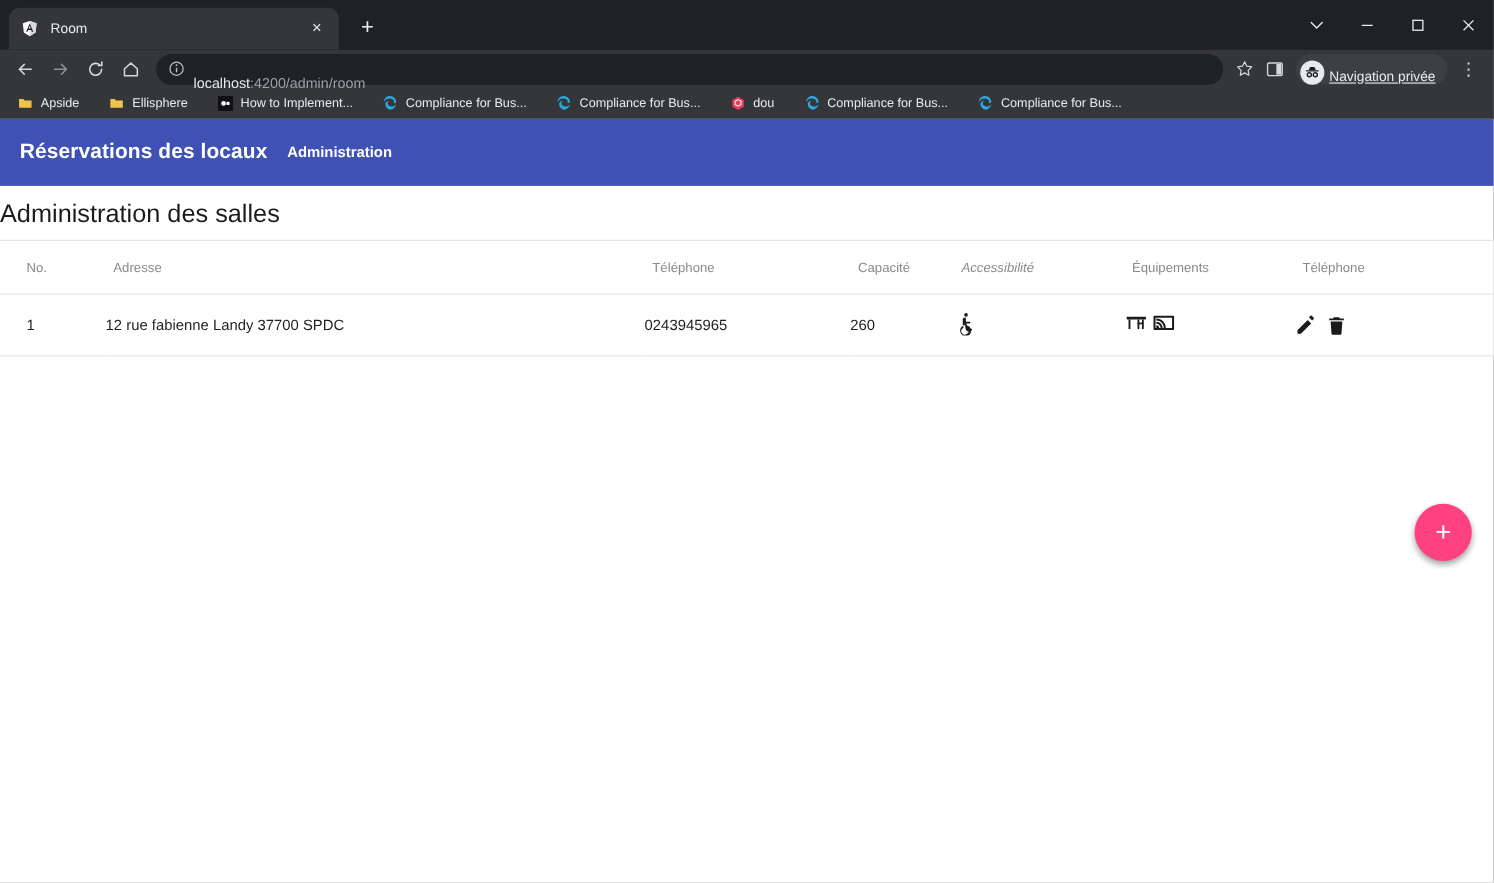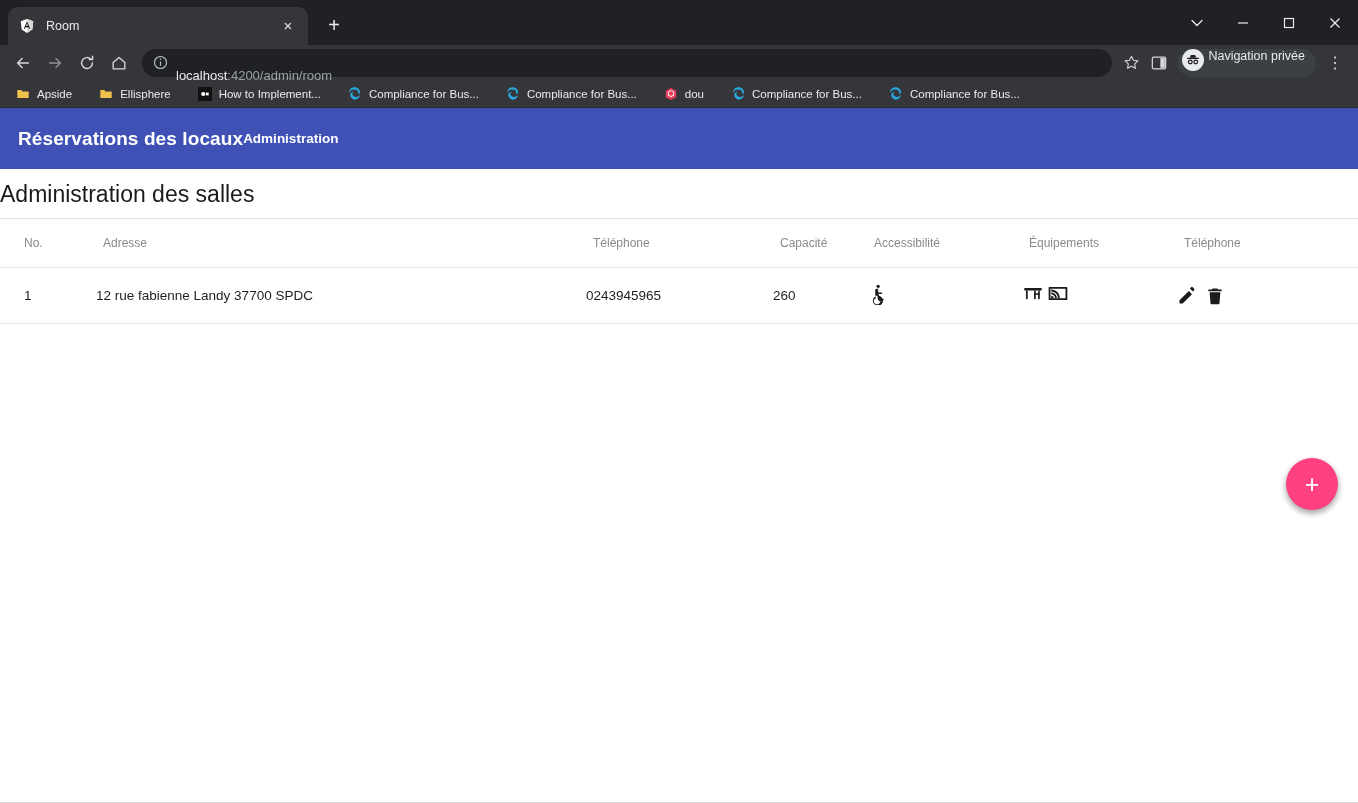--- a/index.html
+++ b/index.html
@@ -54,40 +54,40 @@
   .omnibox {
     flex:1; height:28px; background:#202124; border-radius:14px; display:flex; align-items:center;
     margin:0 6px; padding:0 8px; min-width:0;
   }
   .omni-info { width:20px; height:20px; flex:0 0 20px; display:flex; align-items:center; justify-content:center; color:#bdc1c6; }
   .omni-url { font-size:13px; color:#9aa0a6; white-space:nowrap; overflow:hidden; margin-left:6px;margin-top:26px; }
   .omni-url b { color:#e8eaed; font-weight:normal; }
   .omni-star { width:22px; height:22px; flex:0 0 22px; display:flex; align-items:center; justify-content:center; color:#d6d8db; }
   .tb-right { display:flex; align-items:center; gap:4px; }
   .profile-pill {
-    height:28px; display:flex; align-items:flex-start; gap:4px; background:#3c4043; border-radius:14px;
-    padding:0 11px 0 4px; color:#e8eaed; font-size:12.5px;
+    height:28px; display:flex; align-items:flex-end; gap:4px; background:#3c4043; border-radius:14px;
+    padding:0 11px 0 4px; color:#e8eaed; font-size:12.5px;text-decoration:underline;
   }
   .incognito-av { width:22px; height:22px; border-radius:50%; background:#e8eaed; display:flex; align-items:center; justify-content:center; }
 
   .bookmarks {
     height:28px; background:#35363a; display:flex; align-items:center; padding:0 8px; gap:12px;
     border-bottom:1px solid #2b2c2f;
   }
   .bm {
     display:flex; align-items:center; gap:6px; padding:3px 7px; border-radius:4px;
     color:#e8eaed; font-size:11.5px; white-space:nowrap;
   }
   .bm-ico { width:16px; height:16px; flex:0 0 16px; display:flex; align-items:center; justify-content:center; }
 
   
   .viewport { flex:1; background:#ffffff; position:relative; overflow:hidden; }
 
   .app-bar {
-    height:61px; background:#3f51b5; display:flex; align-items:center; padding:0 18px; 
+    height:61px; background:#3f51b5; display:flex; align-items:center; padding:0 18px; gap:18px;
   }
   .app-title { color:#ffffff; font-size:19px; font-weight:bold; letter-spacing:.1px; }
   .app-link { color:#ffffff; font-size:13.5px; font-weight:bold;text-align:center; }
 
   .page-title {
     font-size:23px; color:#1b1b1b; font-weight:normal; padding:12px 0 10px 0; margin-left:0px;
   }
 
   .table-card { background:#fff; }
   table { width:100%; border-collapse:collapse; table-layout:fixed; }
@@ -96,21 +96,21 @@
     padding:17px 0 17px 7px; border-bottom:1px solid #e4e4e4; border-top:1px solid #e4e4e4;
   }
   tbody td {
     font-size:13.5px; color:#1f1f1f; padding:15px 0; border-bottom:1px solid #e4e4e4;
     vertical-align:middle;
   }
   .c-no    { width:96px;  padding-left:24px !important; }
   .c-addr  { width:490px; }
   .c-tel   { width:187px; }
   .c-cap   { width:94px;  }
-  .c-acc   { width:155px; }
+  .c-acc   { width:155px;font-style:italic; }
   .c-equ   { width:155px; }
   .c-act   { width:auto;  }
 
   .icon-cell { display:flex; align-items:center; gap:3px; }
   .act-cell  { display:flex; align-items:center; gap:8px; }
   .act-btn { display:flex; align-items:center; justify-content:center; }
 
   .fab {
     position:absolute; right:20px; top:350px; width:52px; height:52px; border-radius:50%;
     background:#ff4081; color:#fff; display:flex; align-items:center; justify-content:center;

